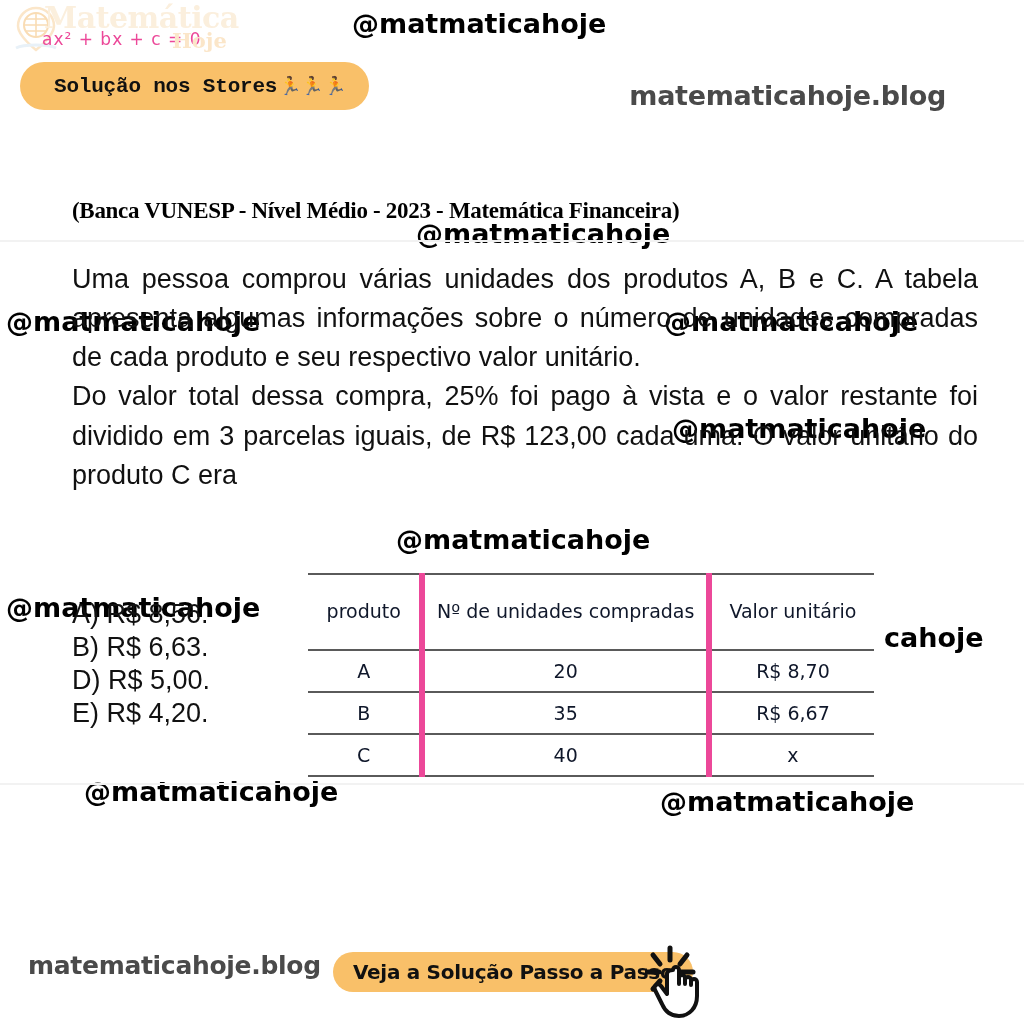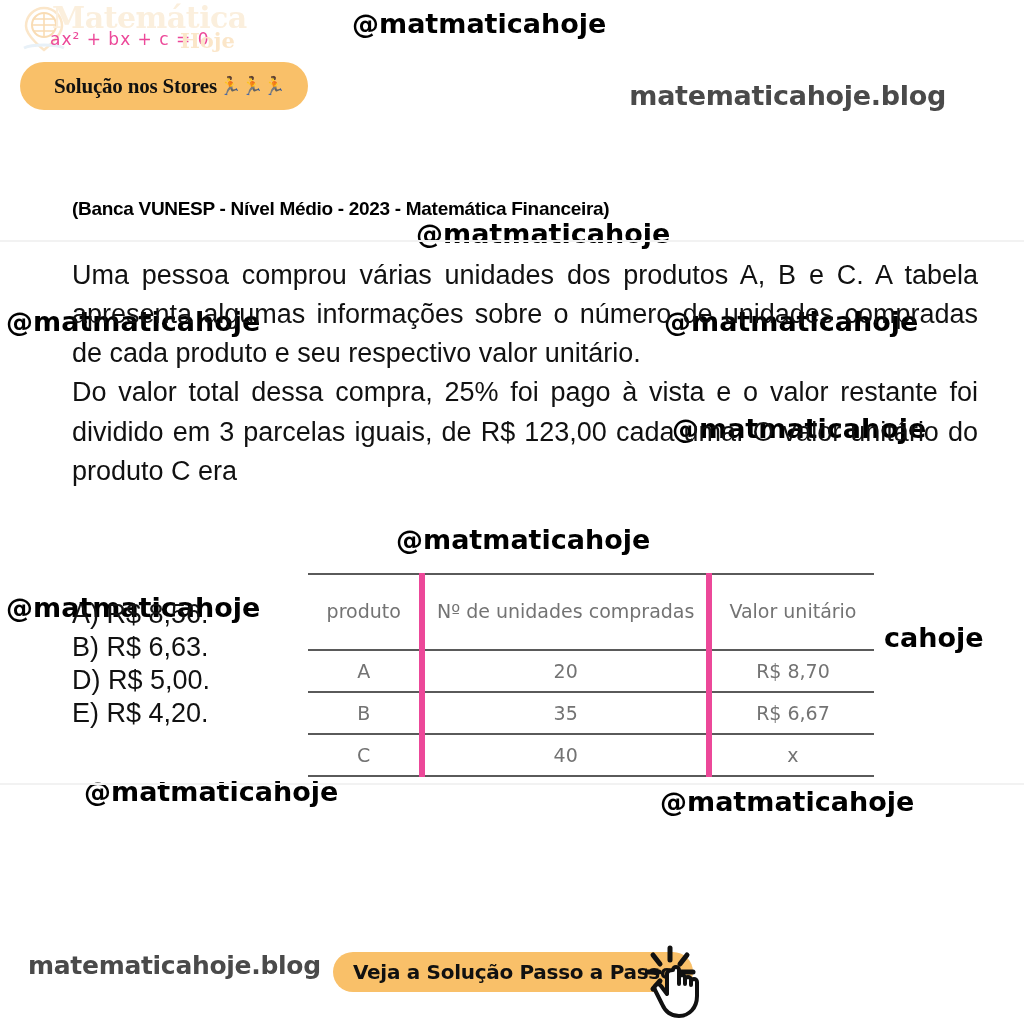--- a/index.html
+++ b/index.html
@@ -25,21 +25,21 @@
     color: #000000;
     white-space: nowrap;
     user-select: none;
     pointer-events: none;
     z-index: 0;
   }
 
   
   .brand-logo {
     position: absolute;
-    left: 20px;
+    left: 12px;
     top: 2px;
     width: 210px;
     height: 52px;
     z-index: 1;
     pointer-events: none;
   }
   .brand-logo .logo-mark {
     position: absolute;
     left: 2px;
     top: 4px;
@@ -85,21 +85,21 @@
     border-radius: 26px;
     background: #f9c069;
     display: flex;
     align-items: center;
     gap: 2px;
     border: none;
     cursor: pointer;
     z-index: 3;
   }
   .pill-top .pill-label {
-    font-family: Liberation Serif, serif;
+    font-family: Liberation Mono, monospace;
     font-weight: 700;
     font-size: 21px;
     color: #111111;
     letter-spacing: -0.2px;
   }
   .pill-top .emoji {
     font-size: 18px;
     line-height: 1;
   }
 
@@ -130,23 +130,23 @@
 
   
   .content {
     position: absolute;
     left: 72px;
     top: 198px;
     width: 906px;
     z-index: 2;
   }
   .q-title {
-    font-family: Liberation Sans, sans-serif;
-    font-weight: 700;
-    font-size: 19px;
+    font-family: Liberation Serif, serif;
+    font-weight: 700;
+    font-size: 23px;
     color: #000000;
     margin: 0 0 36px 0;
     letter-spacing: -0.3px;
   }
   .q-para {
     font-family: "Liberation Sans", sans-serif;
     font-size: 27px;
     line-height: 1.45;
     color: #111111;
     margin: 0;
@@ -176,21 +176,21 @@
     position: absolute;
     left: 308px;
     top: 573px;
     width: 566px;
     z-index: 2;
   }
   table.data-table {
     border-collapse: collapse;
     width: 100%;
     font-family: "DejaVu Sans", sans-serif;
-    color: #737373;
+    color: #0f172a;
   }
   table.data-table th,
   table.data-table td {
     border-top: 2px solid #5a5a5a;
     border-bottom: 2px solid #5a5a5a;
     border-left: 6px solid #ec4899;
     text-align: center;
     padding: 4px 6px;
     font-weight: 400;
   }

